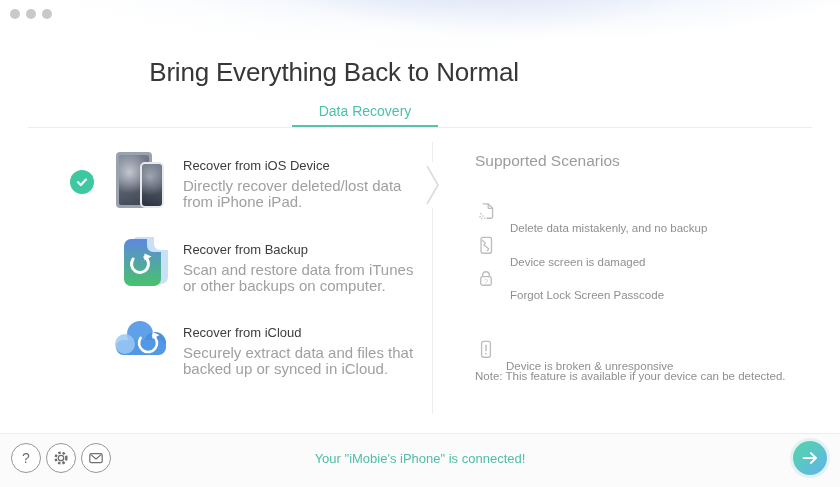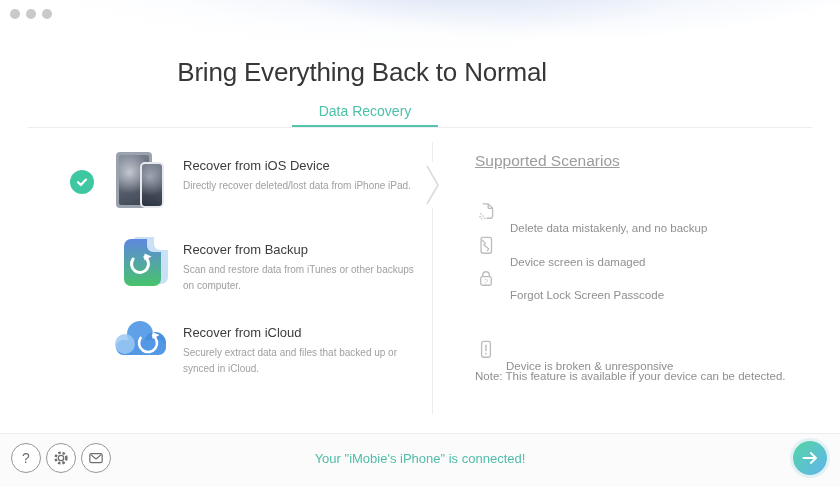--- a/index.html
+++ b/index.html
@@ -12,40 +12,40 @@
     background:
       radial-gradient(ellipse 360px 130px at 58% -55px, rgba(150,175,225,0.38), rgba(150,175,225,0) 70%),
       radial-gradient(ellipse 520px 150px at 70% -70px, rgba(165,190,235,0.30), rgba(165,190,235,0) 72%),
       radial-gradient(ellipse 300px 110px at 40% -50px, rgba(175,195,235,0.22), rgba(175,195,235,0) 70%),
       radial-gradient(ellipse 700px 190px at 52% -90px, rgba(190,210,240,0.25), rgba(190,210,240,0) 75%);
   }
   .traffic { position:absolute; left:10px; top:9px; display:flex; gap:6px; }
   .traffic .dot { width:10px; height:10px; border-radius:50%; background:#c9c9c9; }
   .title {
     position:absolute; top:57px; left:0; width:668px; text-align:center;
-    font-size:26px; color:#373737; letter-spacing:-0.2px;margin-left:28px;
+    font-size:26px; color:#373737; letter-spacing:-0.2px;
   }
   .tabs { position:absolute; top:103px; left:290px; display:flex; gap:10px; }
   .tab { width:150px; text-align:center; font-size:14px; padding-bottom:10px; cursor:default; }
   .tab.active { color:#4cc0a9; }
   .tab.inactive { color:#b6b6b6; }
   .tab-underline { position:absolute; left:292px; top:125px; width:146px; height:2px; background:#56c4ad; }
   .tabs-divider { position:absolute; left:28px; right:28px; top:127px; height:1px; background:#ededed; }
 
   
   .mode-row { position:absolute; left:60px; width:372px; height:82px; cursor:pointer; }
   .mode-row.r1 { top:150px; } .mode-row.r2 { top:234px; } .mode-row.r3 { top:317px; }
   .check-badge {
     position:absolute; left:10px; top:20px; width:24px; height:24px; border-radius:50%;
     background:#3ec8a1; display:flex; align-items:center; justify-content:center;
   }
   .mode-icon { position:absolute; top:0; }
   .mode-text { position:absolute; left:123px; top:8px; width:242px; }
   .mode-title { font-size:13px; color:#3d3d3d; margin-bottom:5px; }
-  .mode-desc { font-size:10px; color:#a0a0a0; line-height:16px; }
+  .mode-desc { font-size:15px; color:#a0a0a0; line-height:16px; }
 
   
   .devices { left:56px; width:52px; height:62px; }
   .ipad {
     position:absolute; left:0; top:2px; width:36px; height:56px; border-radius:4px;
     background:#9aa2ae; padding:3px;
   }
   .ipad .screen {
     width:100%; height:100%; border-radius:2px;
     background:
@@ -59,21 +59,21 @@
       linear-gradient(200deg,#6b7485,#2c3340);
     border:2px solid #e8e9ec;
   }
   .backup-svg { left:58px; }
   .cloud-svg { left:50px; }
 
   .panel-divider { position:absolute; left:432px; top:142px; width:1px; height:272px; background:#ededed; }
   .row-chevron { position:absolute; left:425px; top:162px; background:#fff; padding:2px 0; }
 
   
-  .scenarios-heading { position:absolute; left:475px; top:152px; font-size:15.5px; color:#9c9c9c;text-decoration:underline; }
+  .scenarios-heading { position:absolute; left:475px; top:152px; font-size:15.5px; color:#9c9c9c; }
   .scenario-row { position:absolute; left:475px; display:flex; align-items:center; gap:13px; }
   .scenario-row .s-label { font-size:11.5px; color:#8f8f8f;margin-top:34px; }
   .s1 { top:188px; } .s2 { top:222px; } .s3 { top:255px; } .s4 { top:289px; } .s5 { top:326px;gap:9px; }
   .scenarios-note { position:absolute; left:475px; top:370px; font-size:11.5px; color:#8f8f8f; }
 
   
   .footer {
     position:absolute; left:0; top:433px; width:840px; height:54px;
     background:#fbfbfb; border-top:1px solid #ececec;
   }

